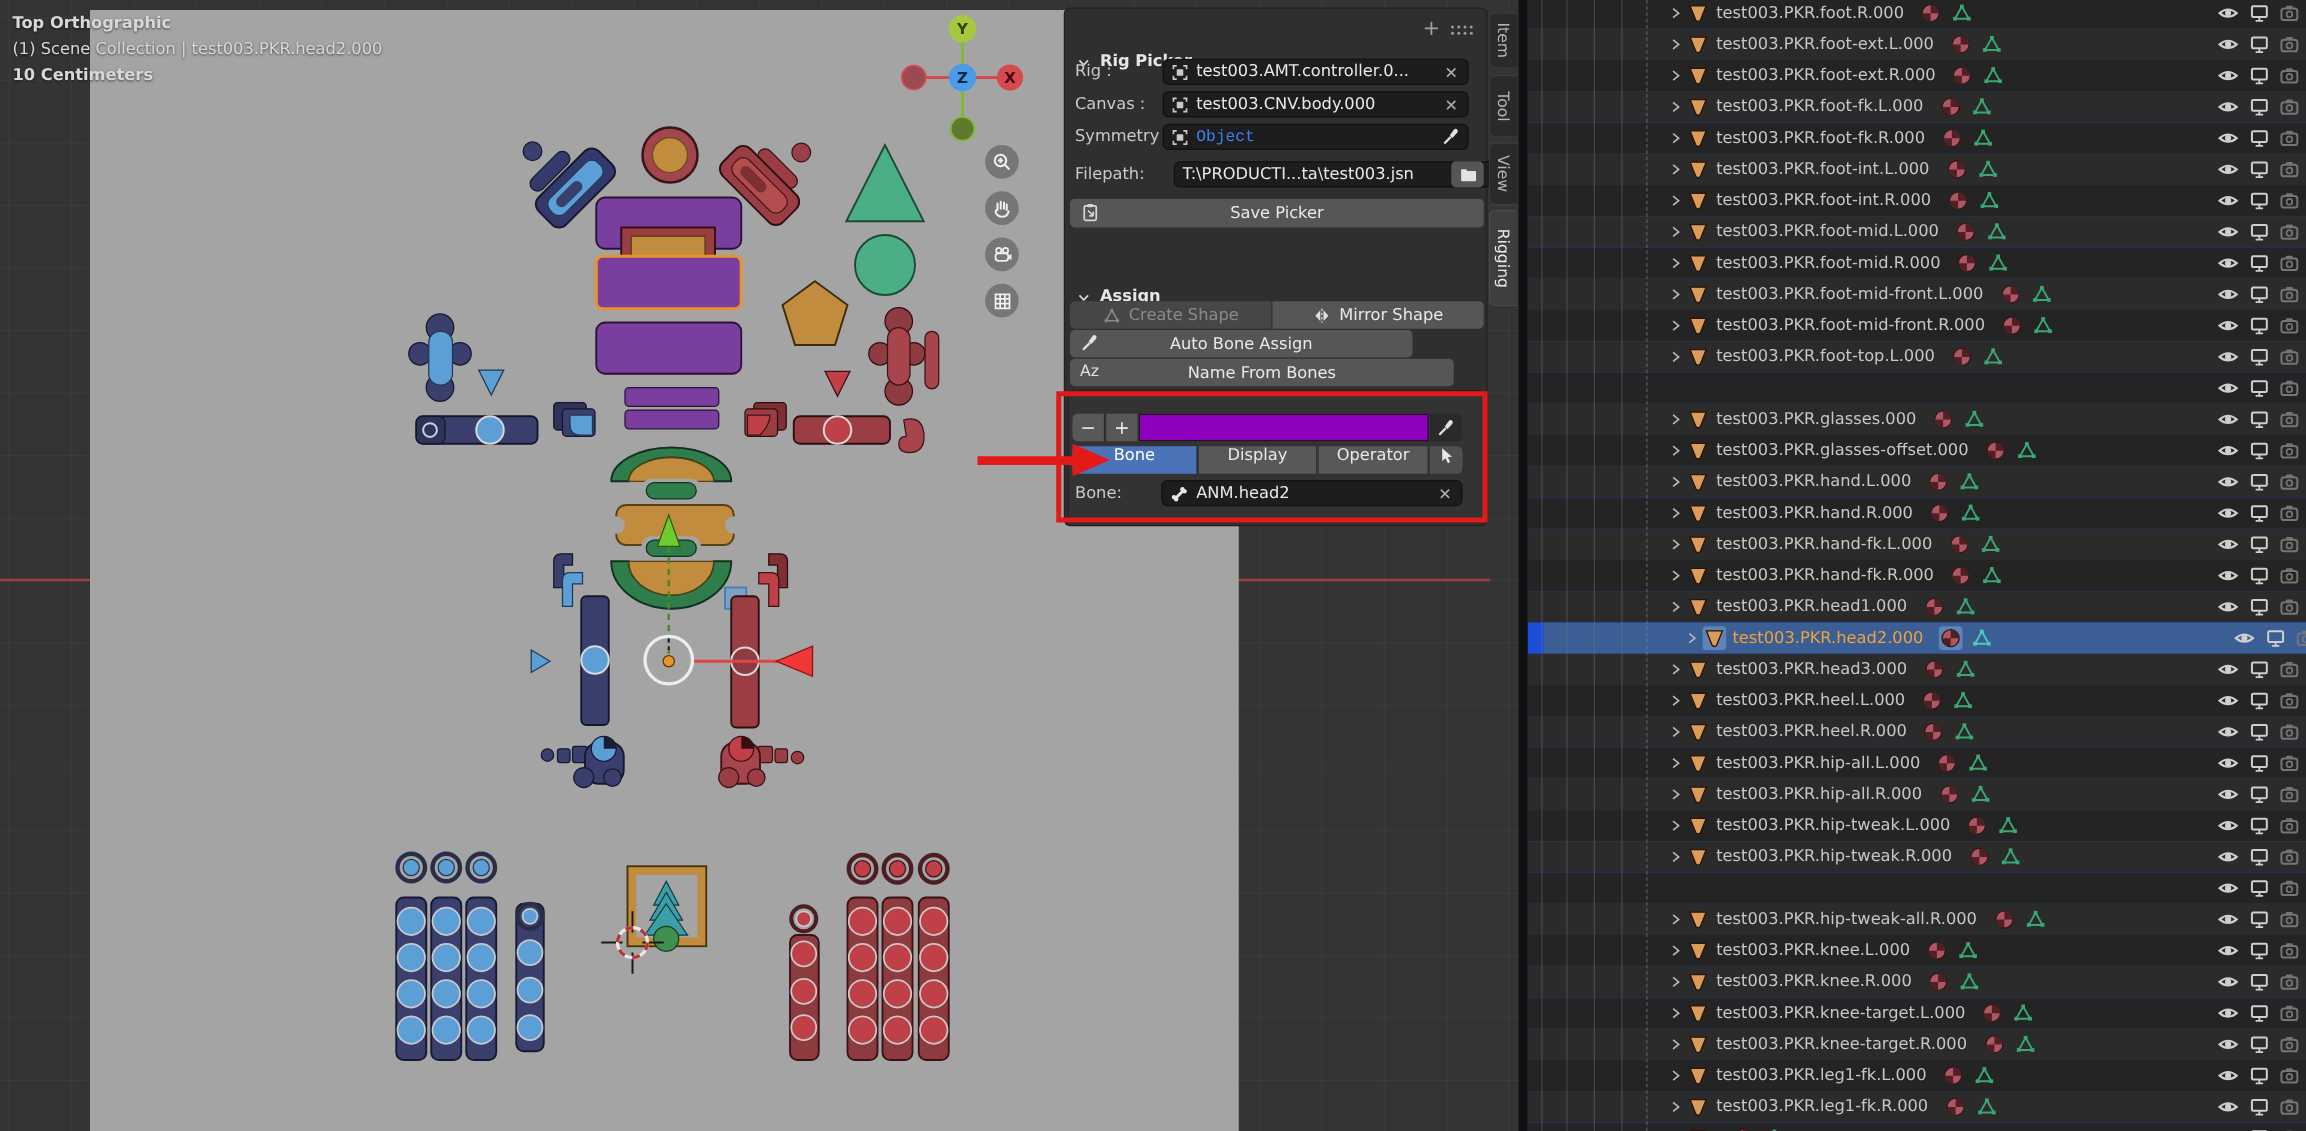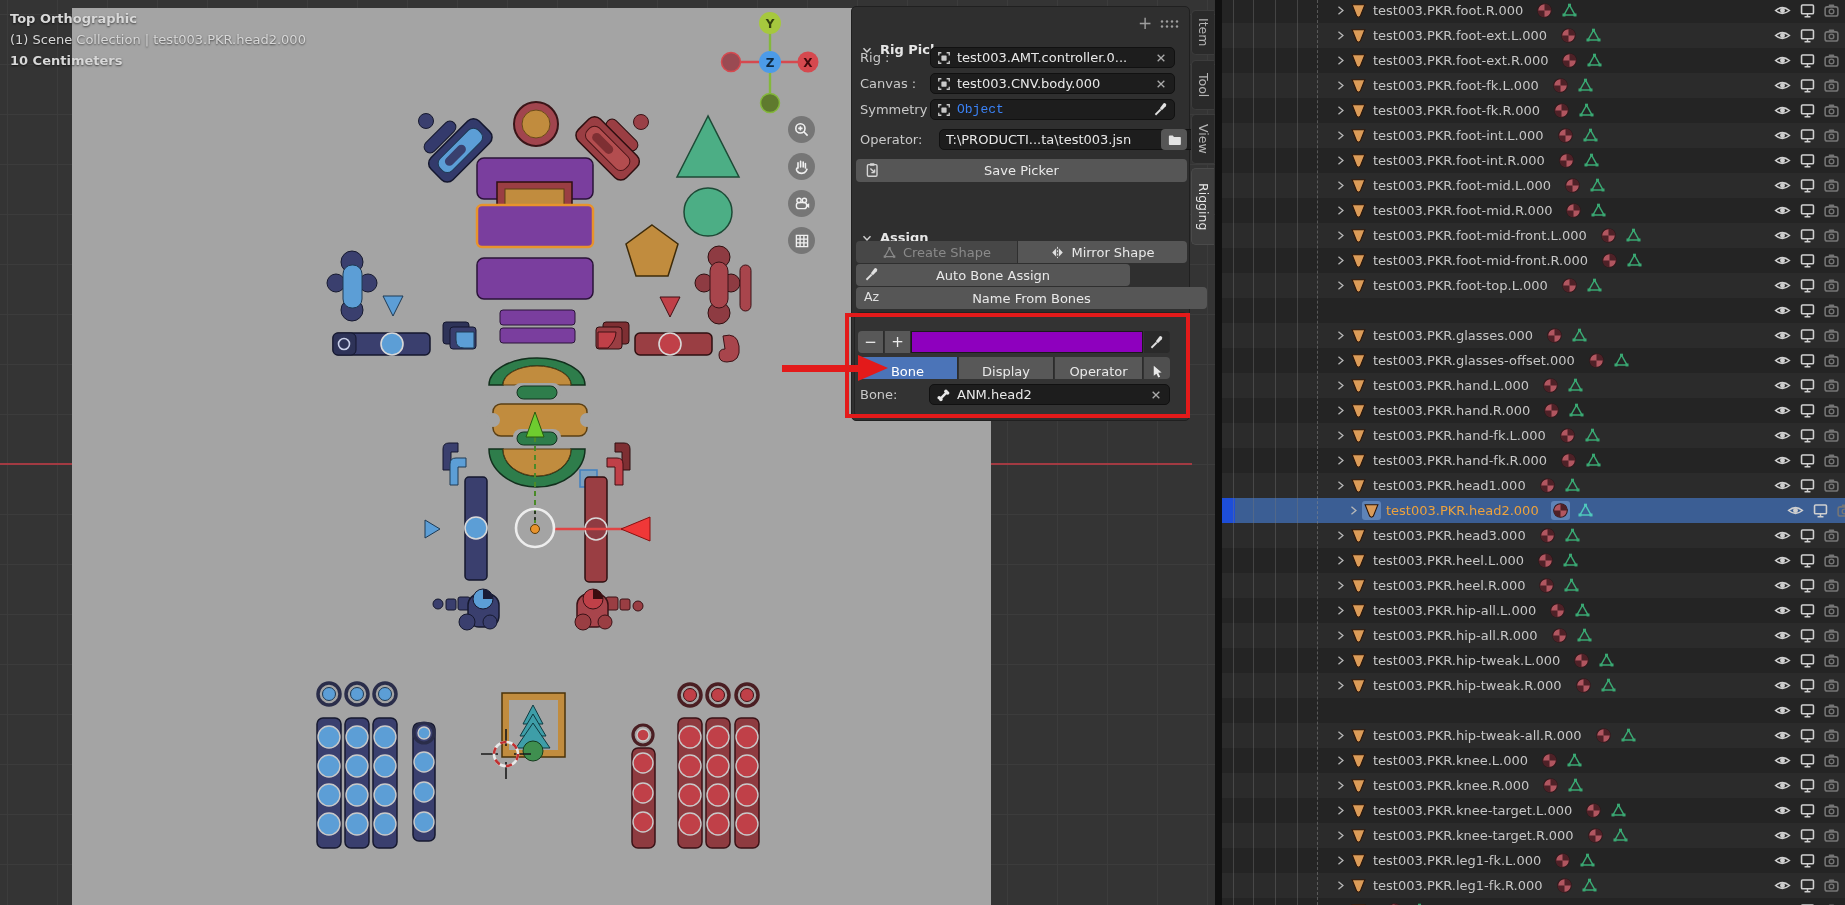--- a/index.html
+++ b/index.html
@@ -39,21 +39,21 @@
   .field .val{flex:1;white-space:nowrap;overflow:hidden;}
   .field .ph{flex:1;color:#3b82f6;font-family:Liberation Mono, monospace;}
   .xicon,.fld-ic{flex:none;display:flex;align-items:center;}
   .btn{position:absolute;height:22px;background:#565656;border-radius:4px;color:#E9E9E9;
     display:flex;align-items:center;justify-content:center;gap:6px;}
   .btn.disabled{background:#474747;color:#8A8A8A;}
   .btn .lead{position:absolute;left:8px;top:3px;}
   .subbox{position:absolute;left:2px;top:305px;width:335px;height:106px;background:#333333;
     border:1px solid #232323;border-radius:6px;}
   .seg{position:absolute;height:22px;background:#585858;color:#E9E9E9;display:flex;
-    align-items:flex-end;justify-content:center;border-right:1px solid #2C2C2C;}
+    align-items:flex-start;justify-content:center;border-right:1px solid #2C2C2C;}
   .seg.first{border-radius:4px 0 0 4px;}
   .seg.last{border-radius:0 4px 4px 0;border-right:none;}
   .seg.active{background:var(--tab-active-blue,#4B74B8);color:#FFF;}
   .swatch{position:absolute;left:59px;top:324px;width:232px;height:22px;
     background:var(--swatch-purple,#8E00BE);border:1px solid #1A1A1A;}
   .minibtn{position:absolute;height:22px;background:#585858;color:#ECECEC;display:flex;
     align-items:center;justify-content:center;font-size:15px;border-right:1px solid #2C2C2C;}
 
   
   .redbox{position:absolute;left:845px;top:313px;width:345px;height:105px;
@@ -529,21 +529,21 @@
             </svg>
           </span>
         <span class="ph">Object</span>
         <span class="xicon">
             <svg width="15" height="15">
               <use href="#i-drop"></use>
             </svg>
           </span>
       </div>
 
-      <div class="p-label" style="top:122px">Operator:</div>
+      <div class="p-label" style="top:122px">Filepath:</div>
       <div class="field" style="top:122px;left:87px;width:262px">
         <span class="val">T:\PRODUCTI...ta\test003.jsn</span>
       </div>
       <div class="btn" style="top:122px;left:309px;width:26px;height:21px">
         <svg width="15" height="15">
             <use href="#i-folder"></use>
           </svg>
       </div>
 
       <div class="btn" style="top:152px;left:4px;width:331px;height:23px">
@@ -579,21 +579,21 @@
         <span>Mirror Shape</span>
       </div>
       <div class="btn" style="top:257px;left:4px;width:274px">
         <span class="lead">
             <svg width="15" height="15">
               <use href="#i-drop"></use>
             </svg>
           </span>
         <span>Auto Bone Assign</span>
       </div>
-      <div class="btn" style="top:280px;left:4px;width:351px">
+      <div class="btn" style="top:280px;left:4px;width:307px">
         <span class="lead" style="top:2px;font-size:12.5px;color:#E0E0E0">Az</span>
         <span>Name From Bones</span>
       </div>
 
       <div class="subbox"></div>
 
       <div class="minibtn" style="top:324px;left:6px;width:26px;border-radius:4px 0 0 4px">
           <span>−</span>
         </div>
       <div class="minibtn" style="top:324px;left:33px;width:26px">

